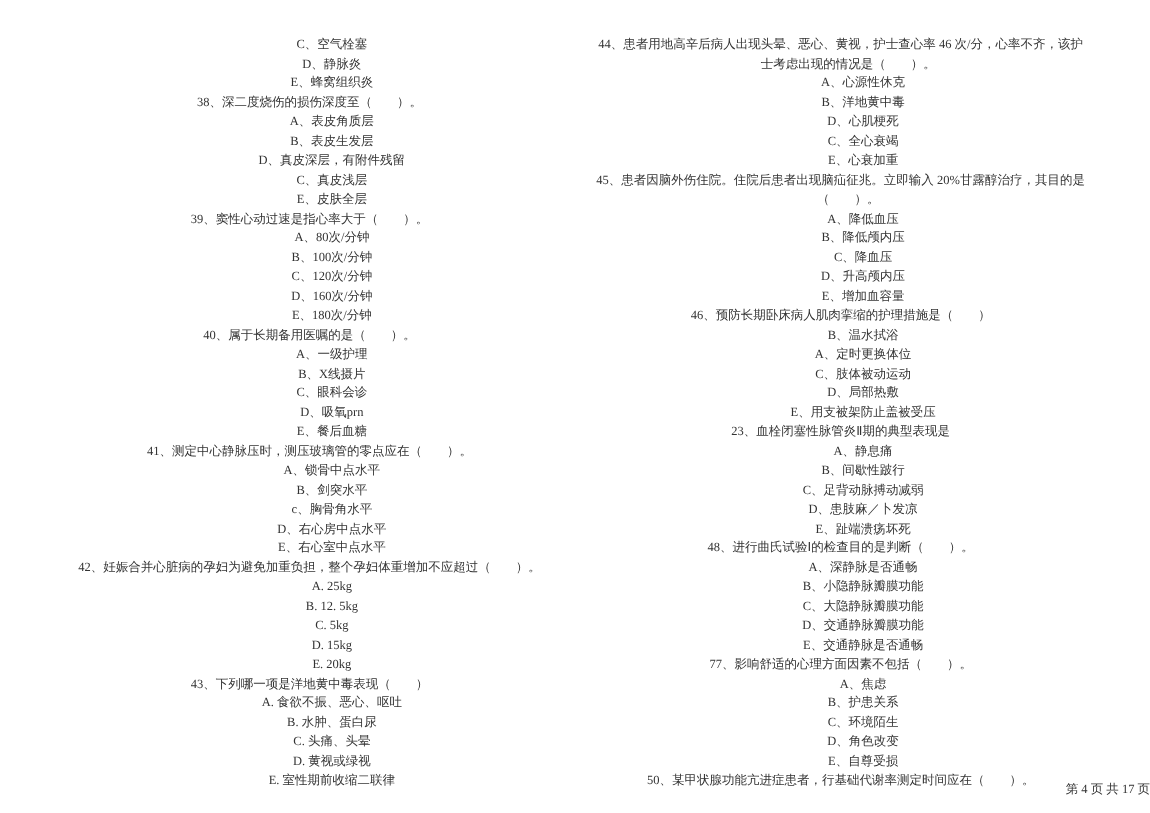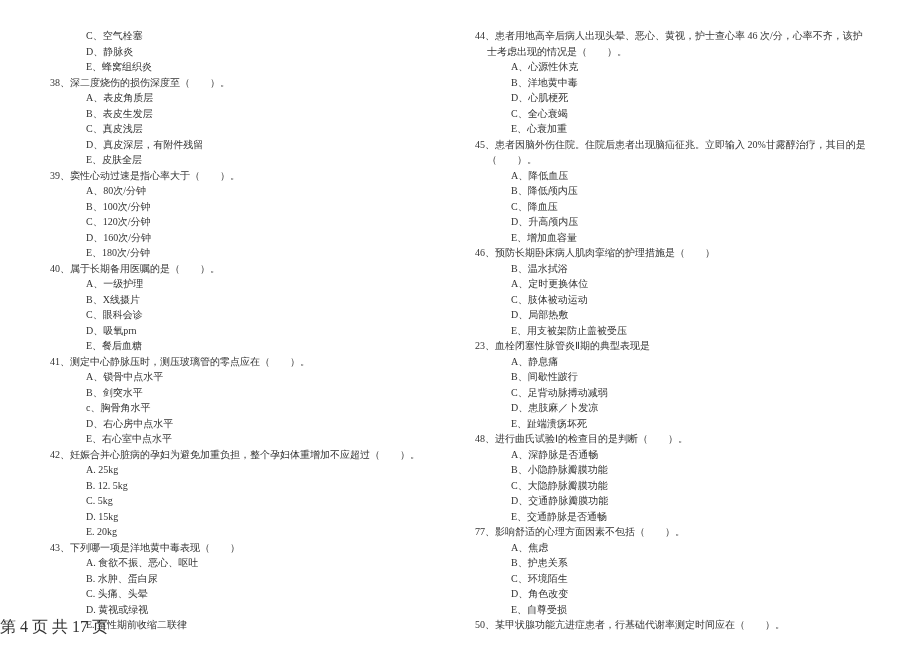--- a/index.html
+++ b/index.html
@@ -13,50 +13,51 @@
       padding: 28px 50px 20px 50px;
       position: relative;
     }
     .columns {
       display: flex;
       gap: 30px;
     }
     .col {
       flex: 1;
       line-height: 1.55;
+      text-align: center;
     }
     .option {
       padding-left: 36px;
     }
     .question {
       padding-left: 12px;
       text-indent: -12px;
     }
     .footer {
       position: absolute;
       bottom: 12px;
       left: 0;
       right: 0;
-      text-align: left;
-      font-size: 16px;
+      text-align: right;
+      font-size: 10px;
     }
   </style>
 </head>
 <body>
 
 <div class="columns">
   <div class="col" id="col-left">
       <div class="option">C、空气栓塞</div>
       <div class="option">D、静脉炎</div>
       <div class="option">E、蜂窝组织炎</div>
       <div class="question">38、深二度烧伤的损伤深度至（　　）。</div>
       <div class="option">A、表皮角质层</div>
       <div class="option">B、表皮生发层</div>
+      <div class="option">D、真皮深层，有附件残留</div>
       <div class="option">C、真皮浅层</div>
-      <div class="option">D、真皮深层，有附件残留</div>
       <div class="option">E、皮肤全层</div>
       <div class="question">39、窦性心动过速是指心率大于（　　）。</div>
       <div class="option">A、80次/分钟</div>
       <div class="option">B、100次/分钟</div>
       <div class="option">C、120次/分钟</div>
       <div class="option">D、160次/分钟</div>
       <div class="option">E、180次/分钟</div>
       <div class="question">40、属于长期备用医嘱的是（　　）。</div>
       <div class="option">A、一级护理</div>
       <div class="option">B、X线摄片</div>

